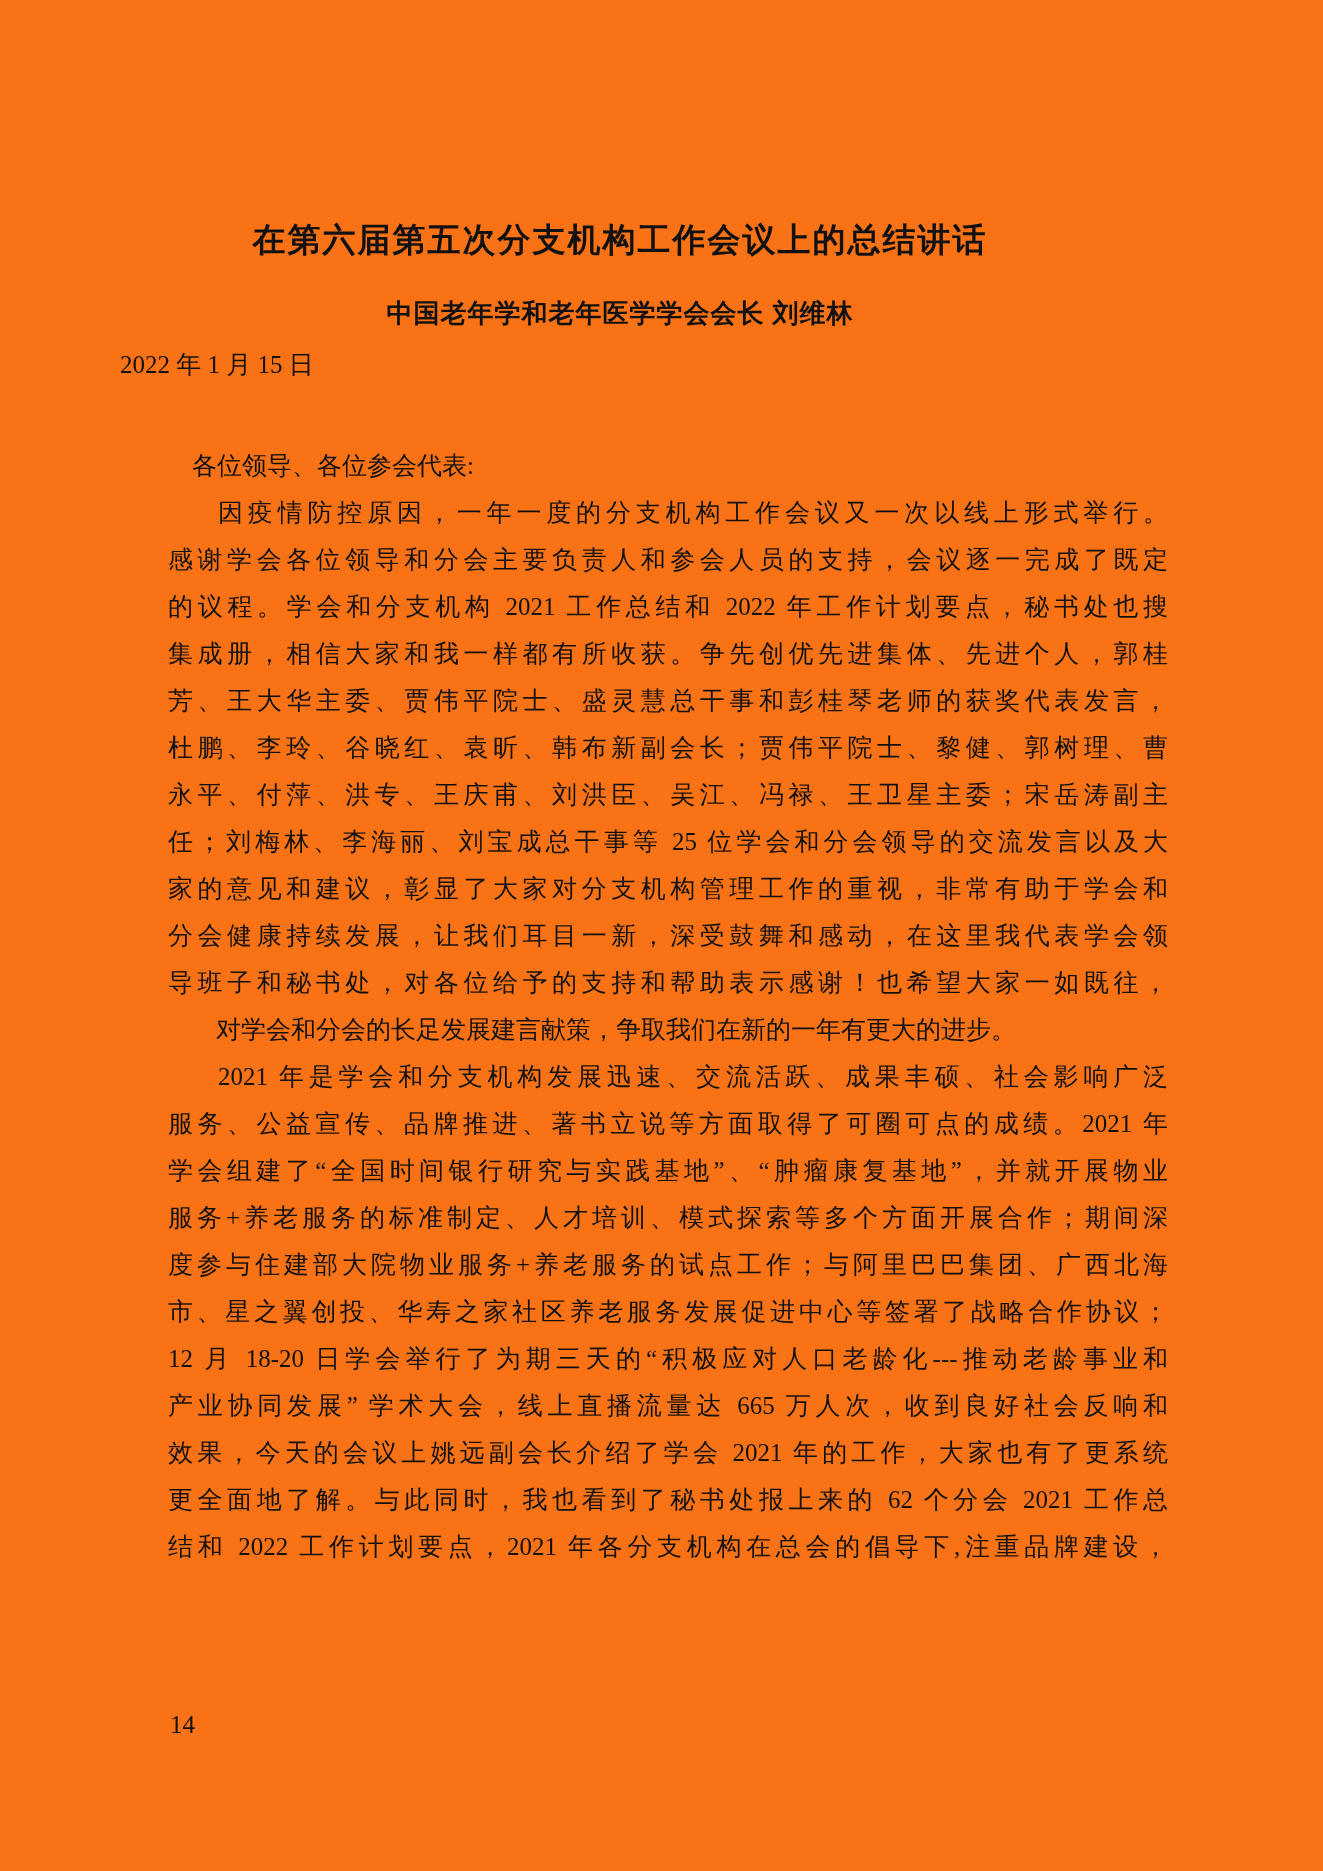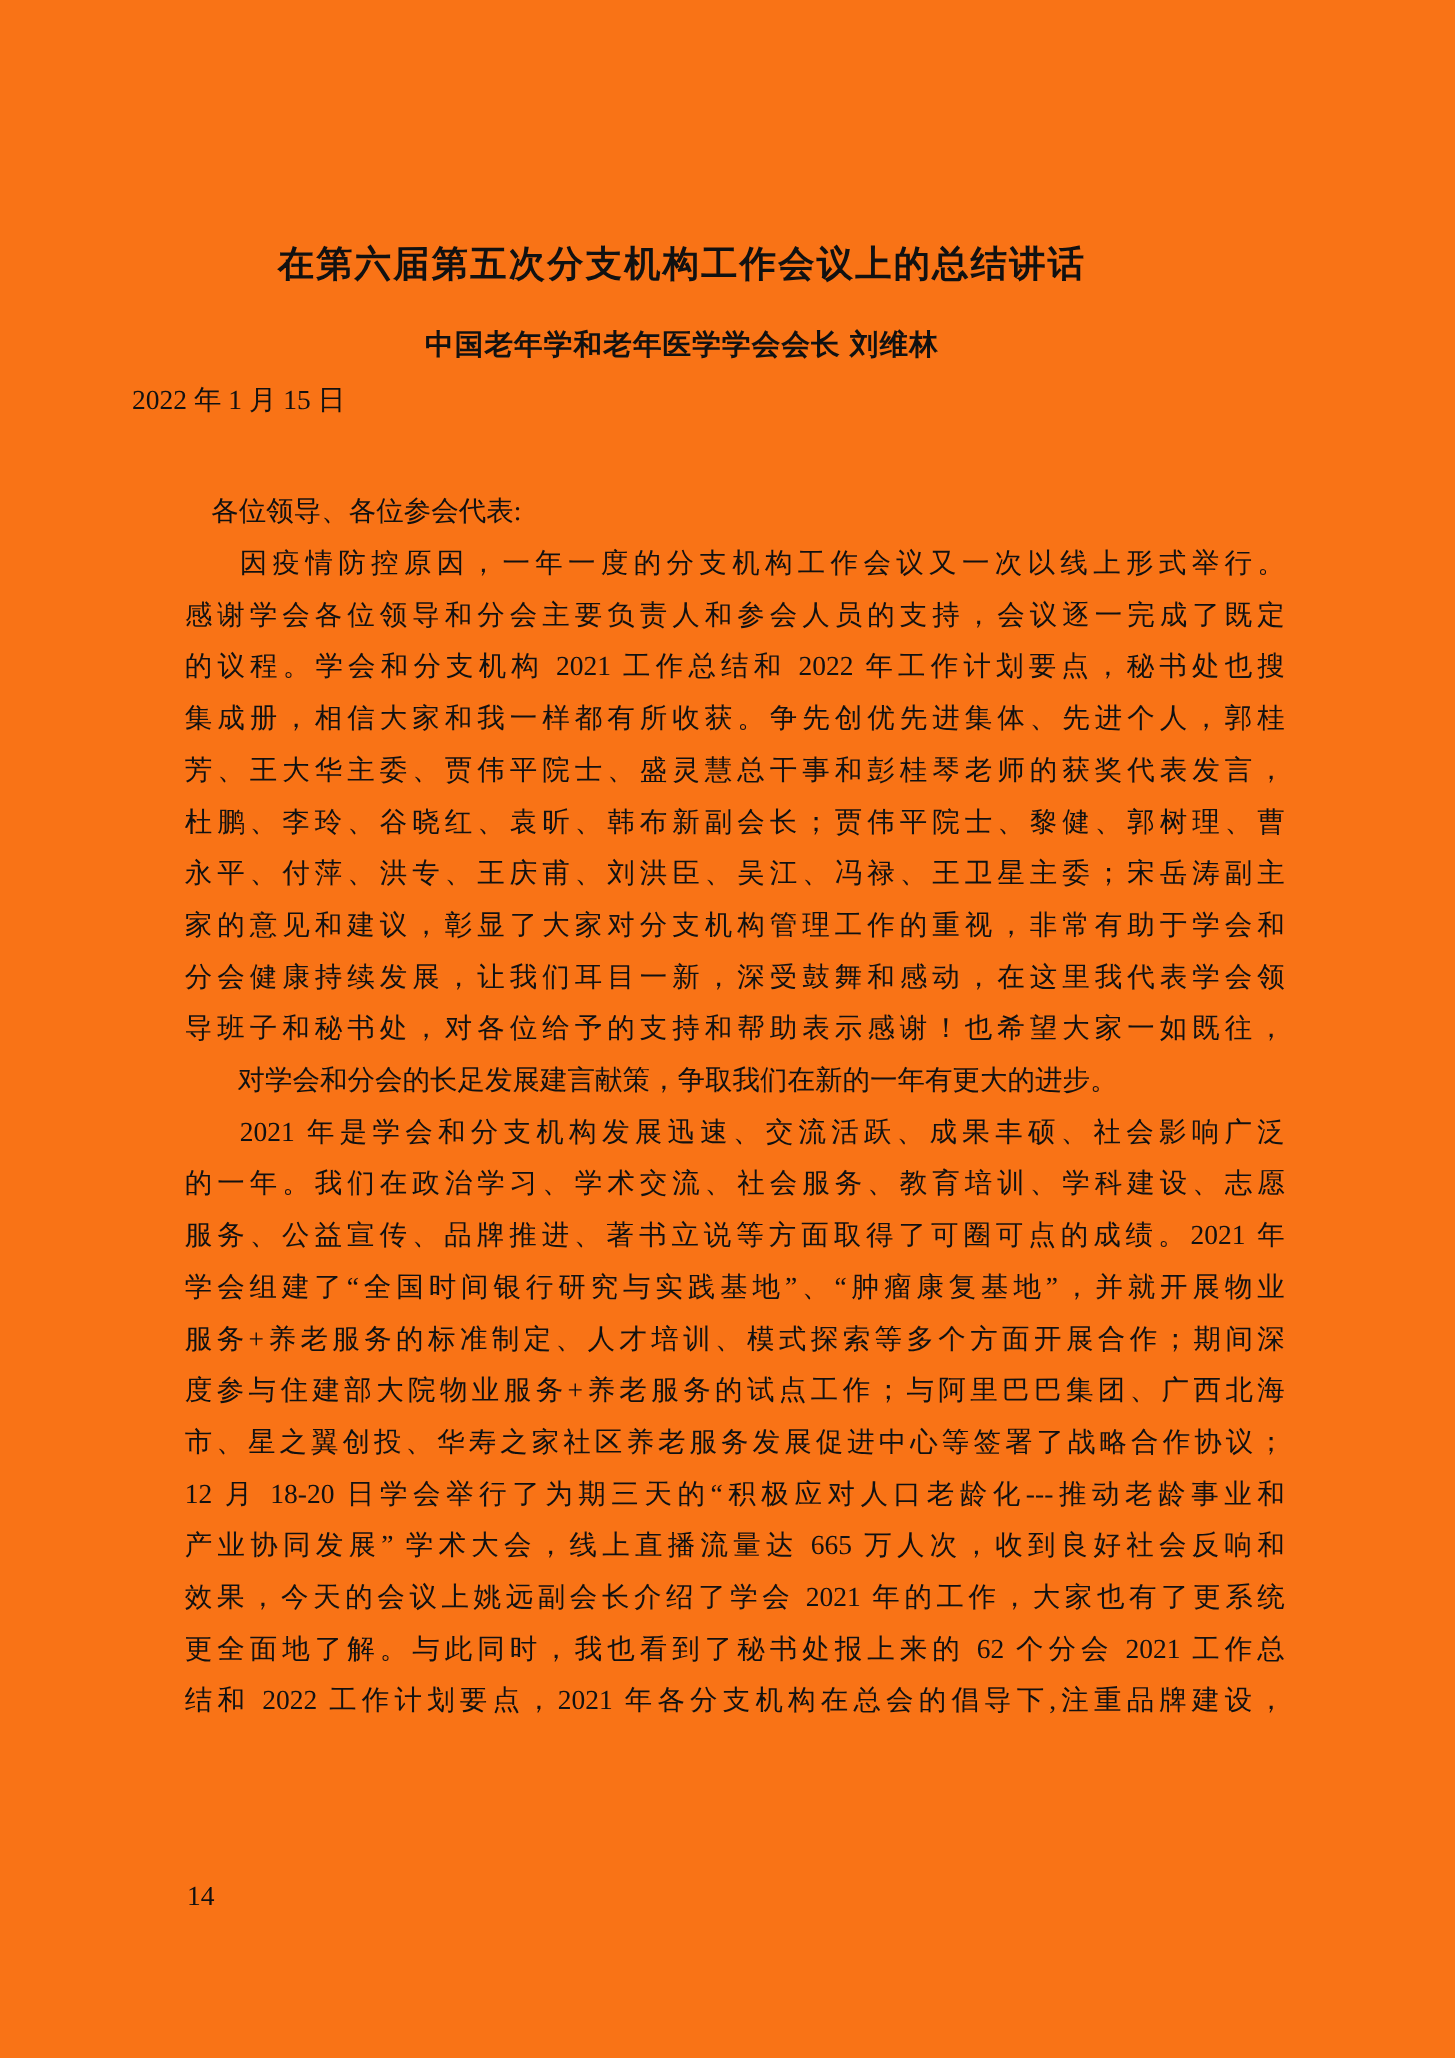--- a/index.html
+++ b/index.html
@@ -99,28 +99,28 @@
     <div class="line salutation">各位领导、各位参会代表:</div>
     <div id="paragraphs">
         <div class="paragraph">
           <div class="line indent">因疫情防控原因，一年一度的分支机构工作会议又一次以线上形式举行。</div>
           <div class="line">感谢学会各位领导和分会主要负责人和参会人员的支持，会议逐一完成了既定</div>
           <div class="line">的议程。学会和分支机构 2021 工作总结和 2022 年工作计划要点，秘书处也搜</div>
           <div class="line">集成册，相信大家和我一样都有所收获。争先创优先进集体、先进个人，郭桂</div>
           <div class="line">芳、王大华主委、贾伟平院士、盛灵慧总干事和彭桂琴老师的获奖代表发言，</div>
           <div class="line">杜鹏、李玲、谷晓红、袁昕、韩布新副会长；贾伟平院士、黎健、郭树理、曹</div>
           <div class="line">永平、付萍、洪专、王庆甫、刘洪臣、吴江、冯禄、王卫星主委；宋岳涛副主</div>
+          <div class="line">任；刘梅林、李海丽、刘宝成总干事等 25 位学会和分会领导的交流发言以及大</div>
           <div class="line">家的意见和建议，彰显了大家对分支机构管理工作的重视，非常有助于学会和</div>
           <div class="line">分会健康持续发展，让我们耳目一新，深受鼓舞和感动，在这里我代表学会领</div>
           <div class="line">导班子和秘书处，对各位给予的支持和帮助表示感谢！也希望大家一如既往，</div>
           <div class="line flush">对学会和分会的长足发展建言献策，争取我们在新的一年有更大的进步。</div>
         </div>
         <div class="paragraph">
           <div class="line indent">2021 年是学会和分支机构发展迅速、交流活跃、成果丰硕、社会影响广泛</div>
-          <div class="line">的一年。我们在政治学习、学术交流、社会服务、教育培训、学科建设、志愿</div>
           <div class="line">服务、公益宣传、品牌推进、著书立说等方面取得了可圈可点的成绩。2021 年</div>
           <div class="line">学会组建了“全国时间银行研究与实践基地”、“肿瘤康复基地”，并就开展物业</div>
           <div class="line">服务+养老服务的标准制定、人才培训、模式探索等多个方面开展合作；期间深</div>
           <div class="line">度参与住建部大院物业服务+养老服务的试点工作；与阿里巴巴集团、广西北海</div>
           <div class="line">市、星之翼创投、华寿之家社区养老服务发展促进中心等签署了战略合作协议；</div>
           <div class="line">12 月 18-20 日学会举行了为期三天的“积极应对人口老龄化---推动老龄事业和</div>
           <div class="line">产业协同发展” 学术大会，线上直播流量达 665 万人次，收到良好社会反响和</div>
           <div class="line">效果，今天的会议上姚远副会长介绍了学会 2021 年的工作，大家也有了更系统</div>
           <div class="line">更全面地了解。与此同时，我也看到了秘书处报上来的 62 个分会 2021 工作总</div>
           <div class="line">结和 2022 工作计划要点，2021 年各分支机构在总会的倡导下,注重品牌建设，</div>

